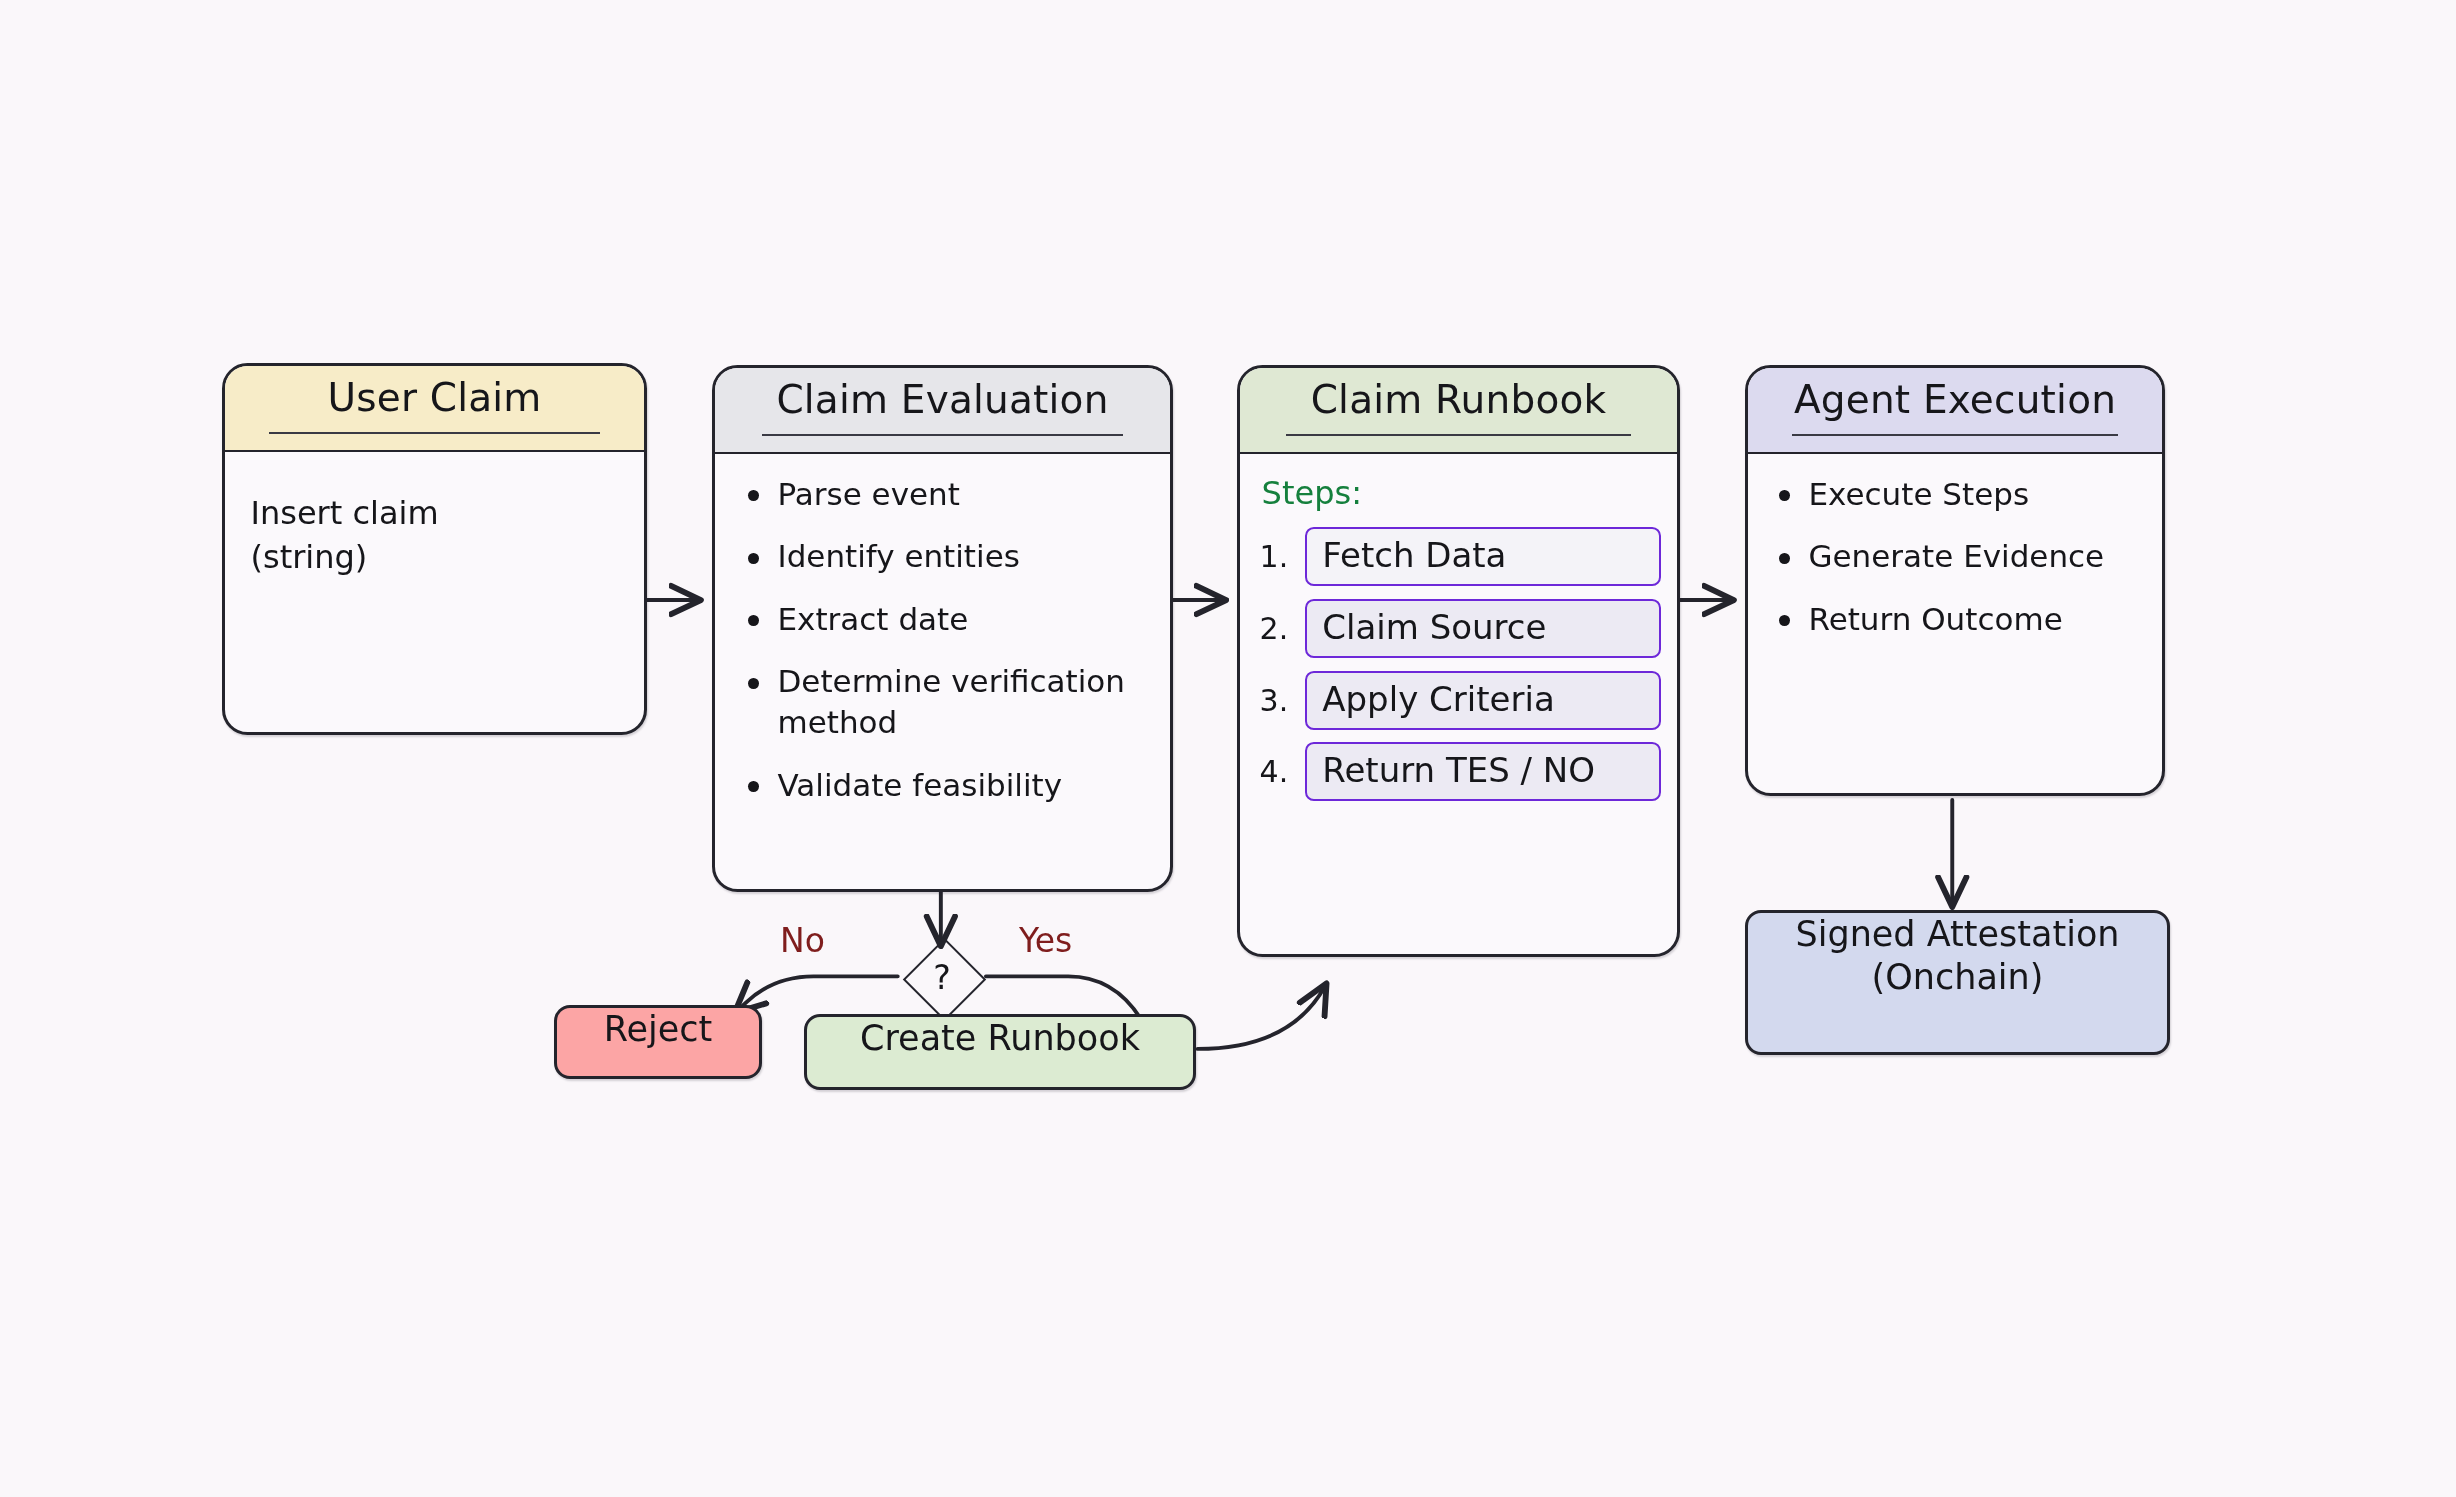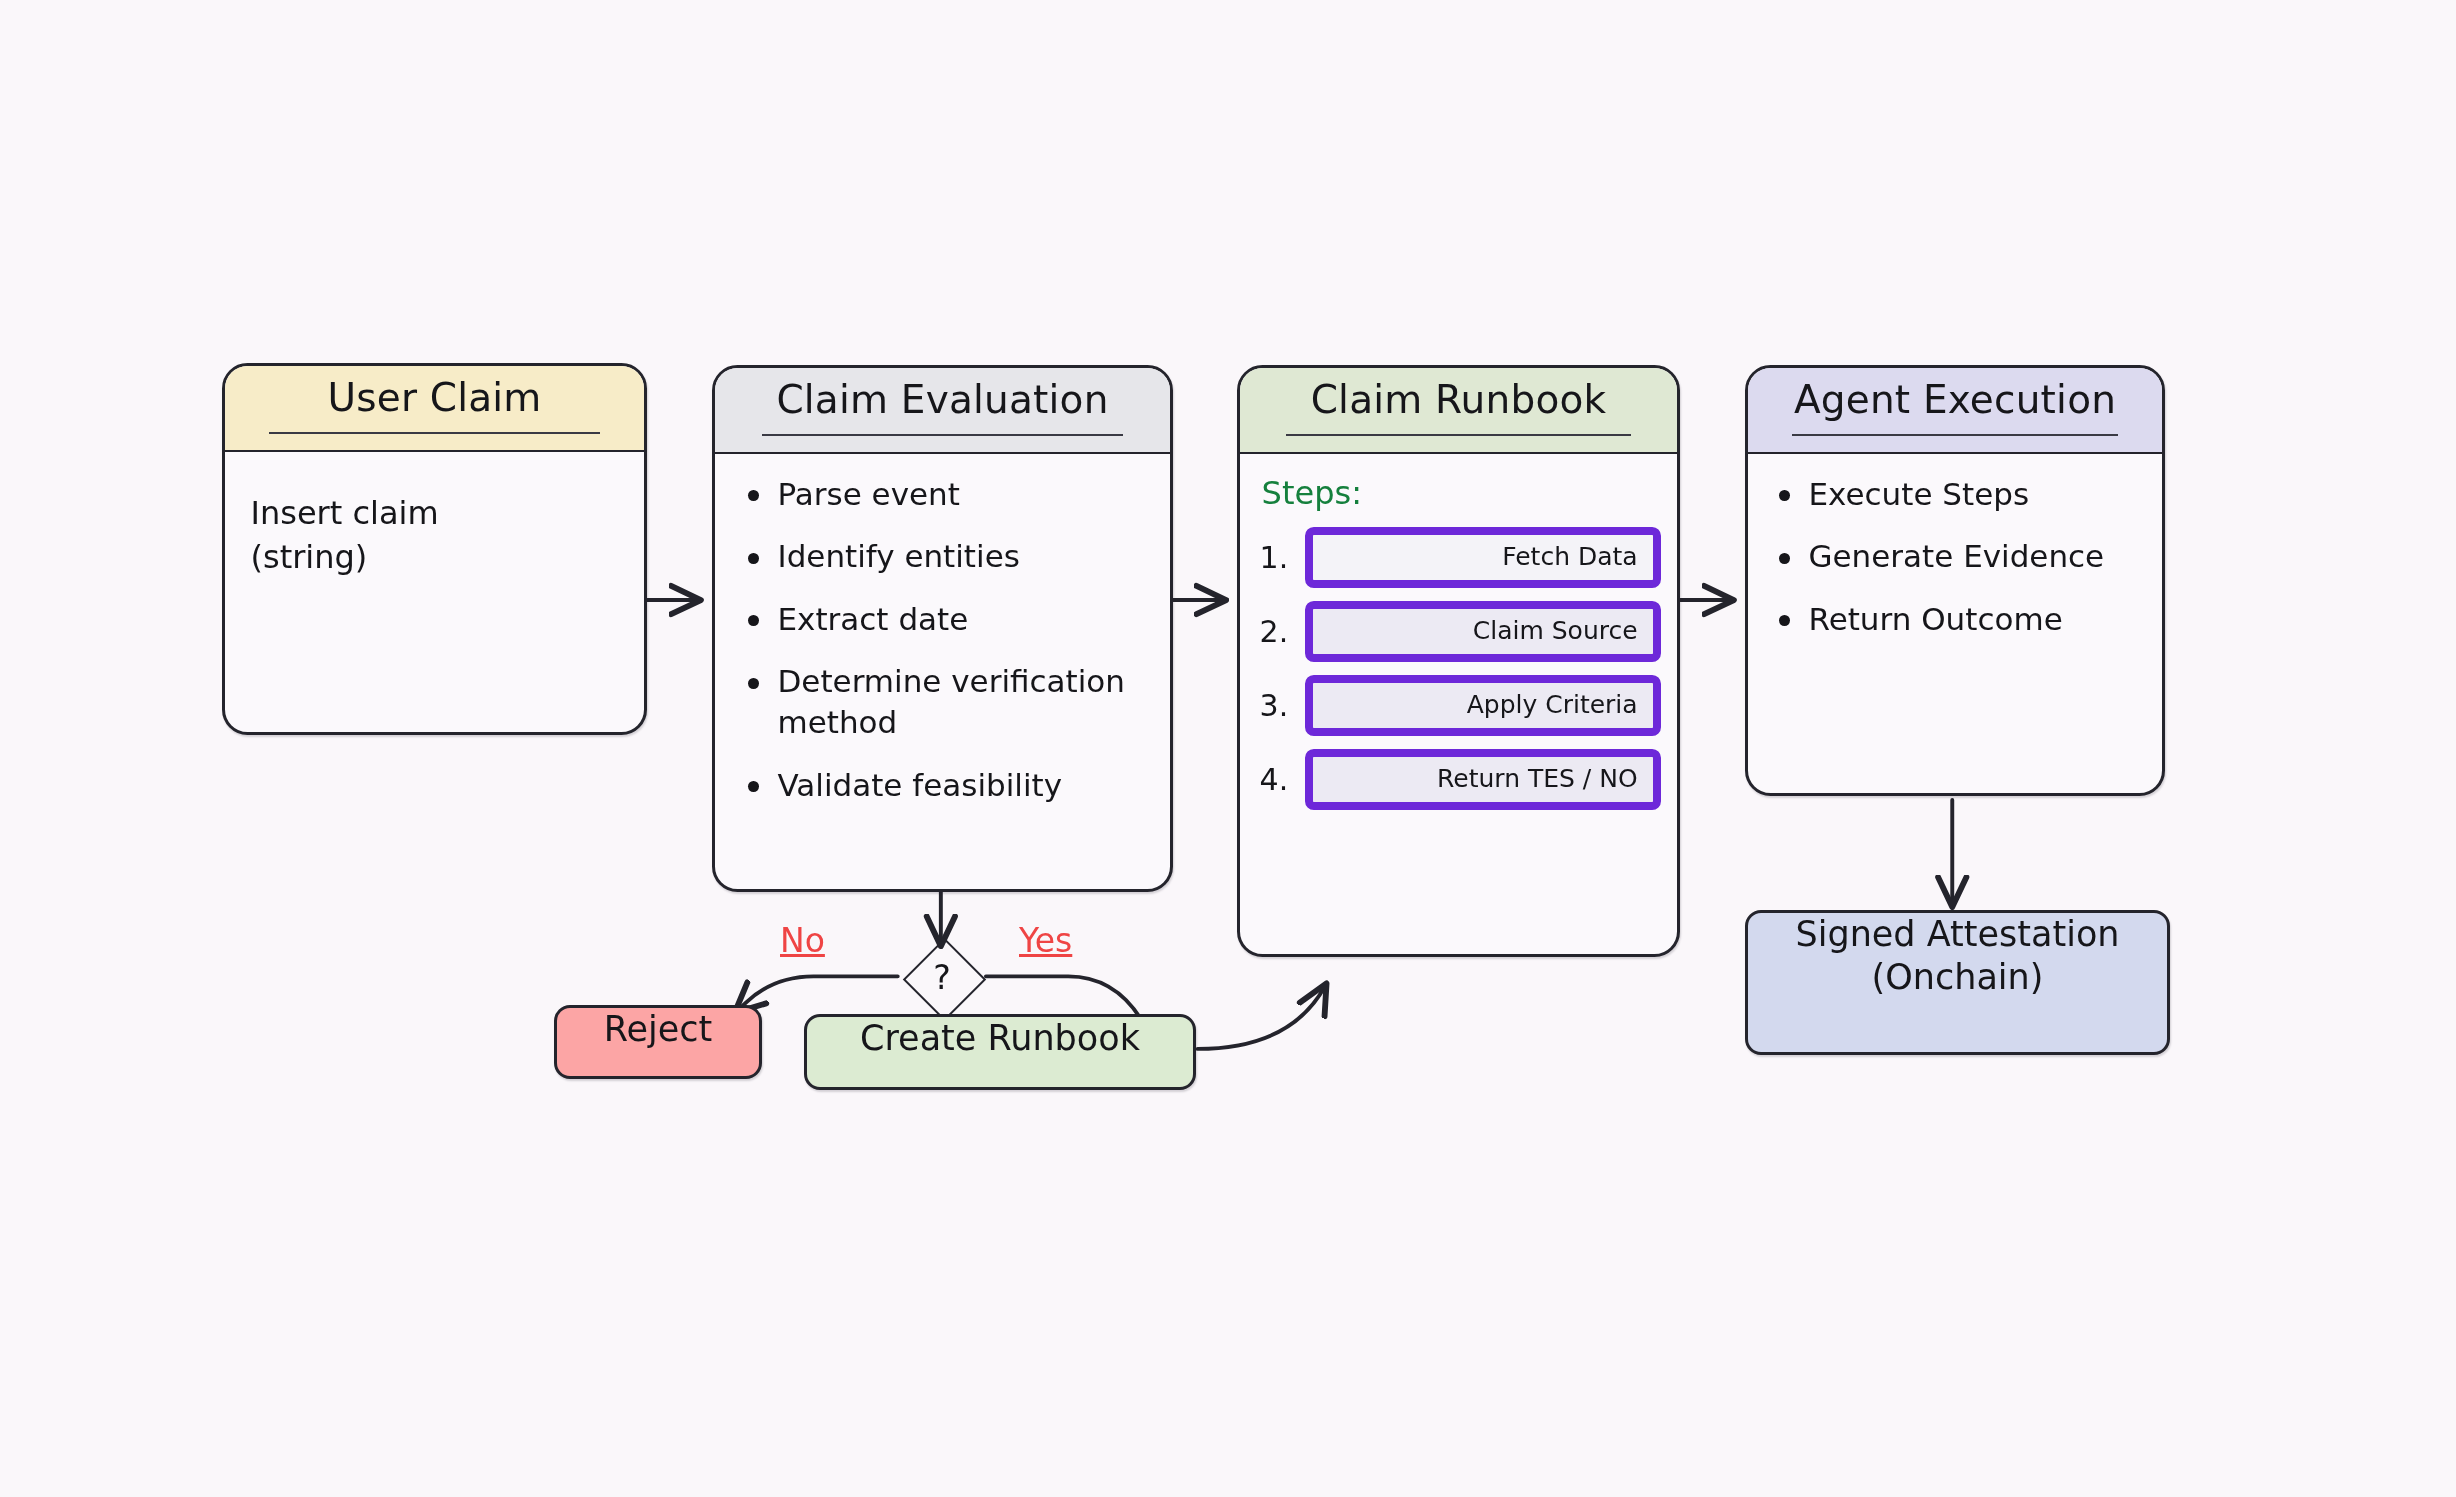--- a/index.html
+++ b/index.html
@@ -124,29 +124,28 @@
   ol.steps li:last-child { margin-bottom: 0; }
   .step-num {
     width: 45px;
     flex: 0 0 45px;
     font-size: 30px;
     color: #16161a;
   }
   .step-chip {
     flex: 1 1 auto;
     box-sizing: border-box;
-    border: 8px solid #6d28d9;
+    border: 2px solid #6d28d9;
     border-radius: 8.8px;
     background: #eceaf3;
     padding: 7.8px 15.7px 9.8px 15.7px;
-    font-size: 25px;
+    font-size: 34px;
     line-height: 1.1;
     color: #16161a;
     white-space: nowrap;
-    text-align: right;
   }
   .step-chip.light { background: #f4f3f8; }
 
   
   .pill {
     position: absolute;
     box-sizing: border-box;
     border: 3.4px solid #24242c;
     border-radius: 16px;
     display: flex;
@@ -182,23 +181,22 @@
     position: relative;
     font-size: 33px;
     color: #16161a;
     z-index: 2;
   }
 
   
   .edge-label {
     position: absolute;
     font-size: 33px;
-    color: #ef4444;
+    color: #7f1d1d;
     white-space: nowrap;
-    text-decoration: underline;
   }
 </style>
 </head>
 <body>
 
 <div id="canvas">
 
   <svg class="wires" viewBox="0 0 2506 1528" xmlns="http://www.w3.org/2000/svg">
     <defs>
       <marker id="arrowhead" markerWidth="9" markerHeight="9" refX="7.4" refY="4.5" orient="auto" markerUnits="strokeWidth">

